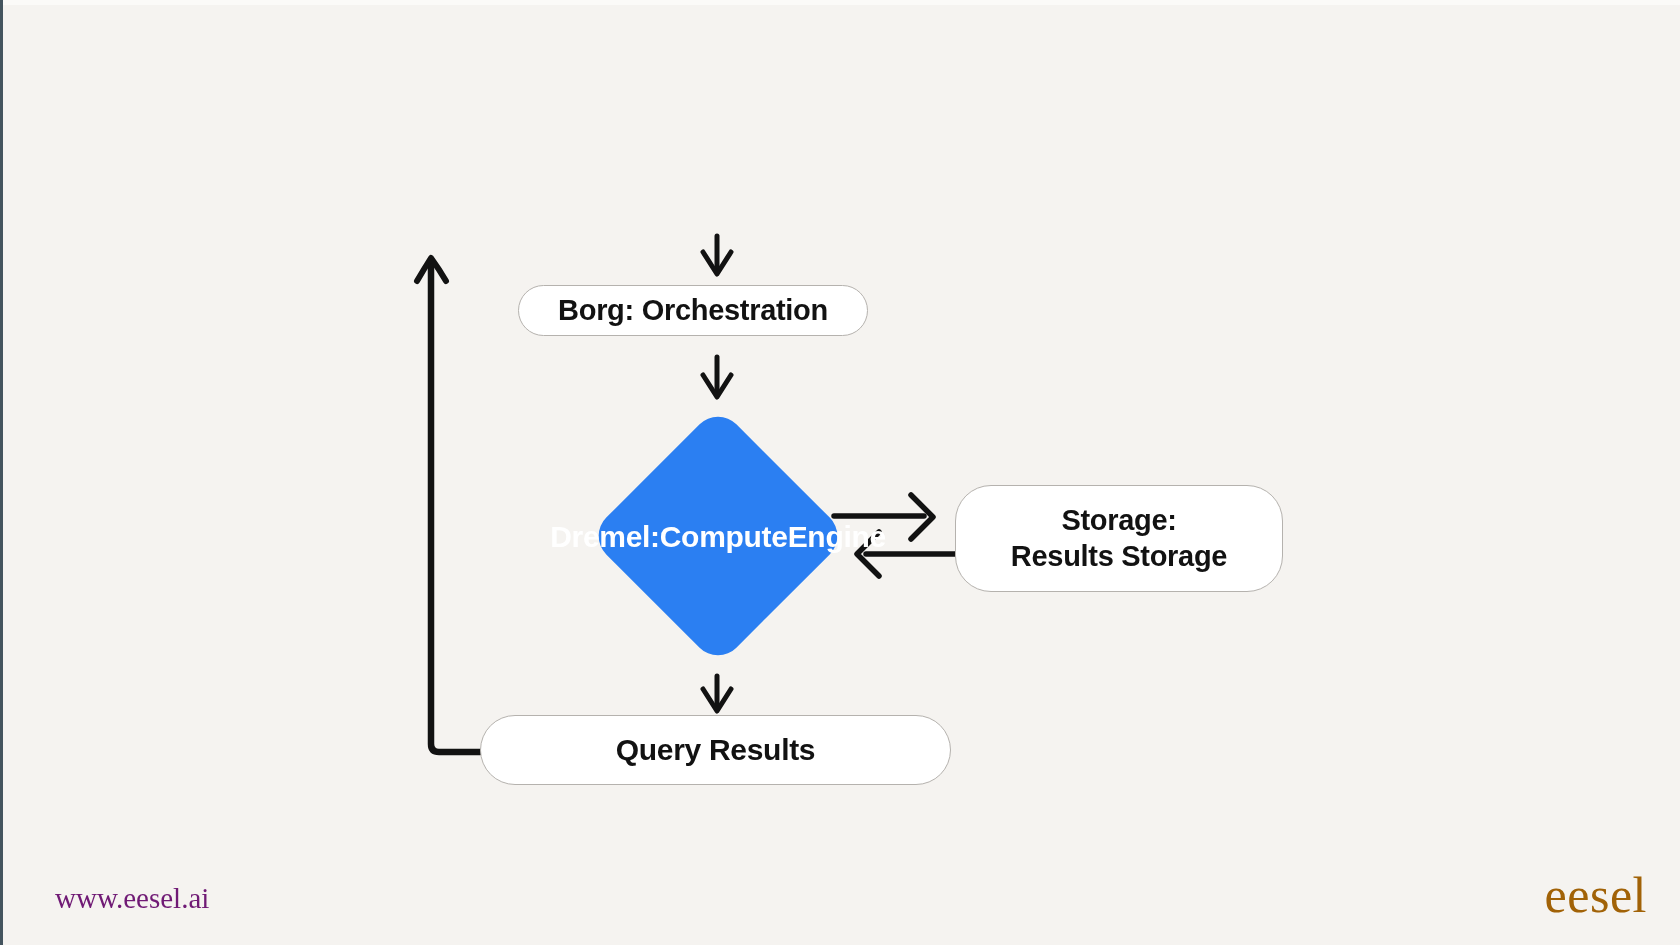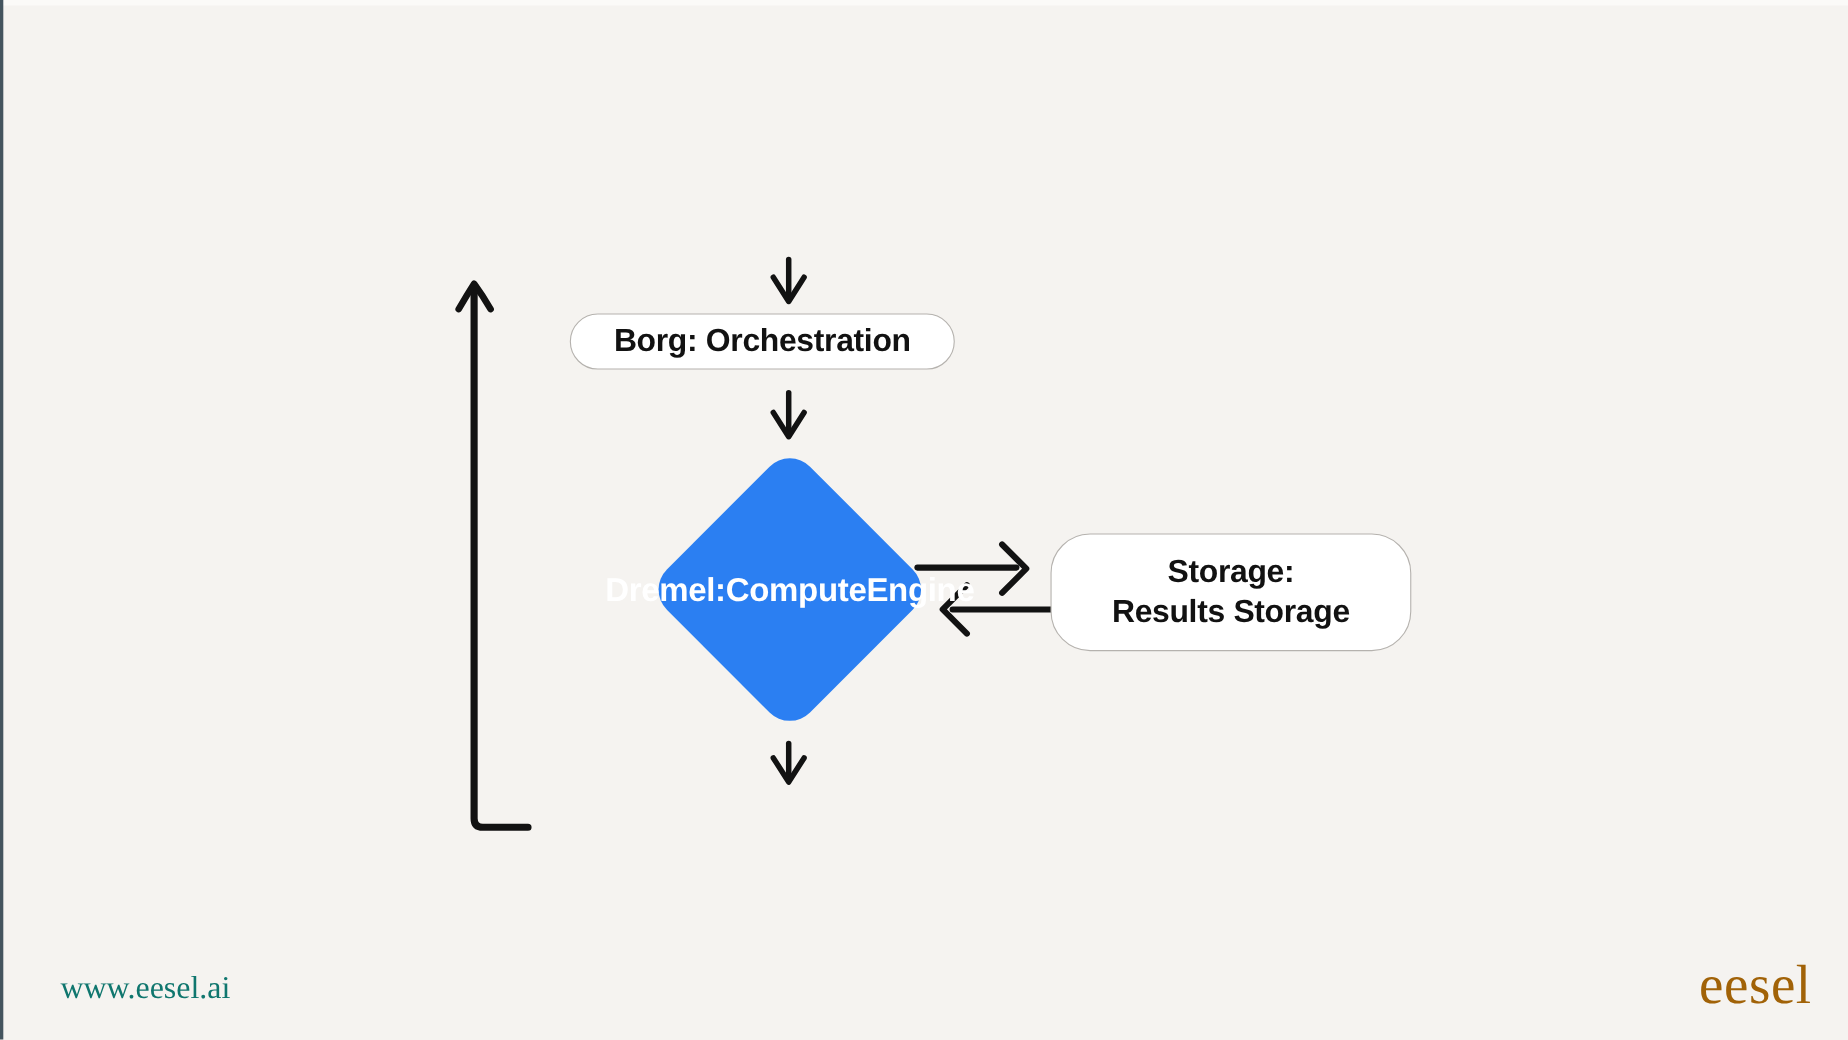--- a/index.html
+++ b/index.html
@@ -56,21 +56,21 @@
   .diamond-label{
     position:absolute;left:588px;top:406px;width:260px;height:260px;
     display:flex;flex-direction:row;align-items:center;justify-content:center;
     color:var(--color-diamond_text);
     font-weight:bold;font-size:30px;line-height:1.3;letter-spacing:-0.3px;
     text-align:center;
   }
   .footer-url{
     position:absolute;left:55px;top:882px;
     font-family:"Liberation Serif", serif;
-    font-size:29px;color:#0f766e;
+    font-size:29px;color:#701a75;
   }
   .brand-wordmark{
     position:absolute;right:33px;top:866px;
     font-family:"Liberation Serif", serif;
     font-size:50px;color:#a16207;letter-spacing:0.5px;
   }
 </style>
 </head>
 <body>
 
@@ -110,17 +110,20 @@
     <span>Dremel:</span>
     <span>Compute</span>
     <span>Engine</span>
   </div>
 
   <div class="node node-colossus">
     <span>Storage:</span>
     <span>Results Storage</span>
   </div>
 
+  <div class="node node-results">
+    <span>Query Results</span>
+  </div>
 
   <div class="footer-url">www.eesel.ai</div>
   <div class="brand-wordmark">eesel</div>
 
 </div>
 
 </body></html>

